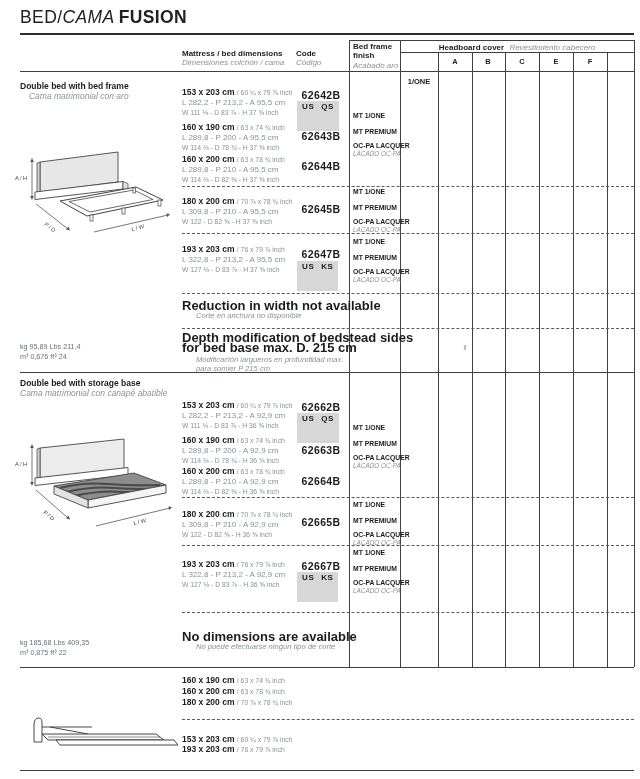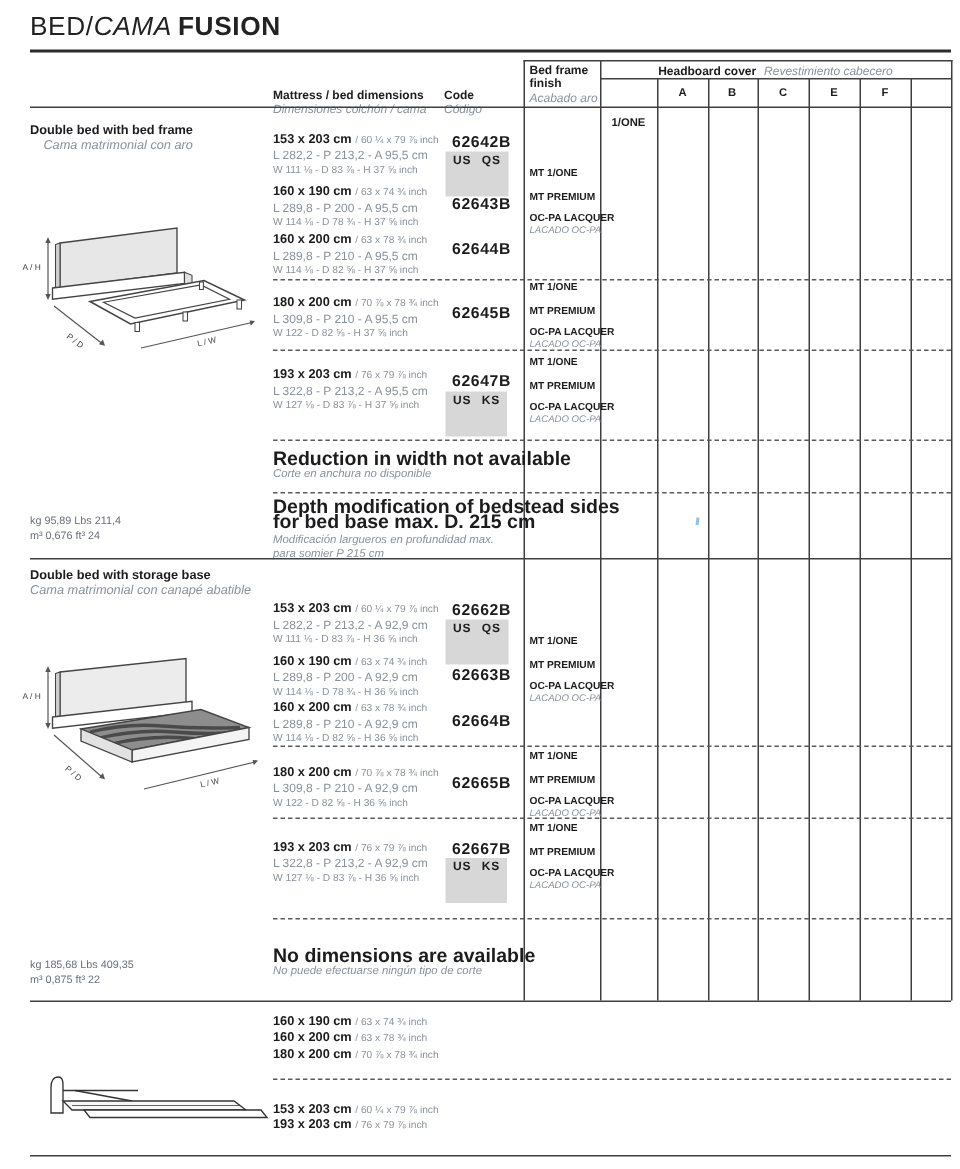--- a/index.html
+++ b/index.html
@@ -13,21 +13,21 @@
   .page-title{left:20px;top:7px;font-size:17.5px;letter-spacing:.4px;color:#222;}
   .page-title .t1{font-weight:400;}
   .page-title .t2{font-weight:400;font-style:italic;}
   .page-title .t3{font-weight:700;margin-left:4px;}
   
   .hline{position:absolute;height:1px;background:#3f3f41;}
   .hline.thick{height:1.6px;background:#2c2c2e;}
   .vline{position:absolute;width:1px;background:#3f3f41;}
   .dline{position:absolute;left:182px;width:452px;height:0;border-top:1.2px dashed #595a5e;}
   
-  .hdr{font-size:8px;line-height:9px;margin-top:10px;}
+  .hdr{font-size:8px;line-height:9px;}
   .hdr .en{font-weight:700;}
   .finish-hdr div{font-size:8px;line-height:8.5px;font-weight:700;}
   .finish-hdr .es{font-weight:400;margin-top:1.5px;}
   .hb-title{left:400px;width:234px;top:43px;text-align:center;font-size:8px;}
   .collabel{font-size:7.5px;font-weight:700;text-align:center;width:34px;top:57px;}
   
   .sec-title{font-size:8.5px;line-height:10px;}
   
   .dimrow{left:182px;width:175px;}
   .dimrow .l1{font-size:8.5px;line-height:10px;font-weight:700;white-space:nowrap;}
@@ -38,21 +38,21 @@
   .badge{left:297px;background:#d7d7d7;font-weight:700;font-size:8px;
          padding:1px 5px 20px 5px;letter-spacing:.6px;word-spacing:4px;}
   
   .finish{left:353px;width:50px;}
   .finish div{font-size:6.8px;line-height:8px;font-weight:700;white-space:nowrap;}
   .finish .f2{margin-top:8px;}
   .finish .f3{margin-top:6px;}
   .finish .f4{font-weight:400;font-size:6.4px;}
   
   .note .n-en{font-size:13px;line-height:10px;font-weight:700;}
-  .note .n-es{font-size:7.6px;line-height:9.5px;}
+  .note .n-es{font-size:7.6px;line-height:9.5px;margin-left:14px;}
   .weights{left:20px;font-size:7.2px;line-height:10px;color:#6a7078;white-space:nowrap;}
   .tick{position:absolute;width:2px;height:5px;background:#8ec1e8;transform:rotate(8deg);}
   svg{display:block;}
   svg text{font-family:"Liberation Sans",sans-serif;}
 </style>
 </head>
 <body>
 
 <div id="canvas">
 

